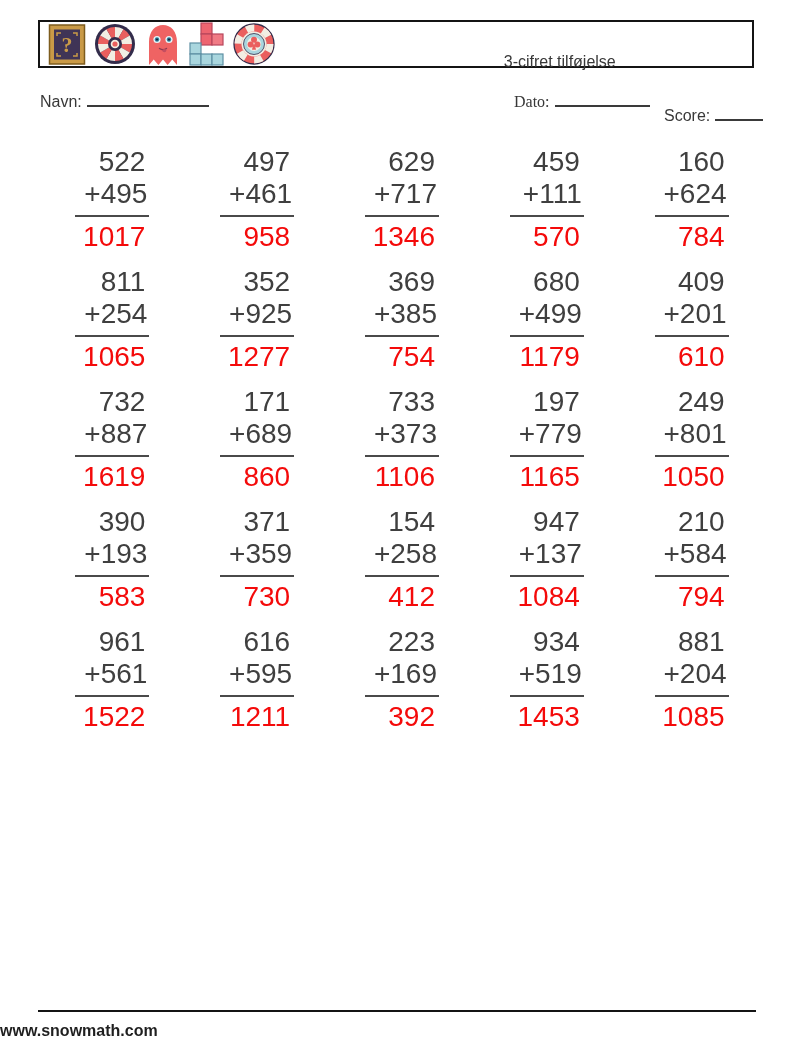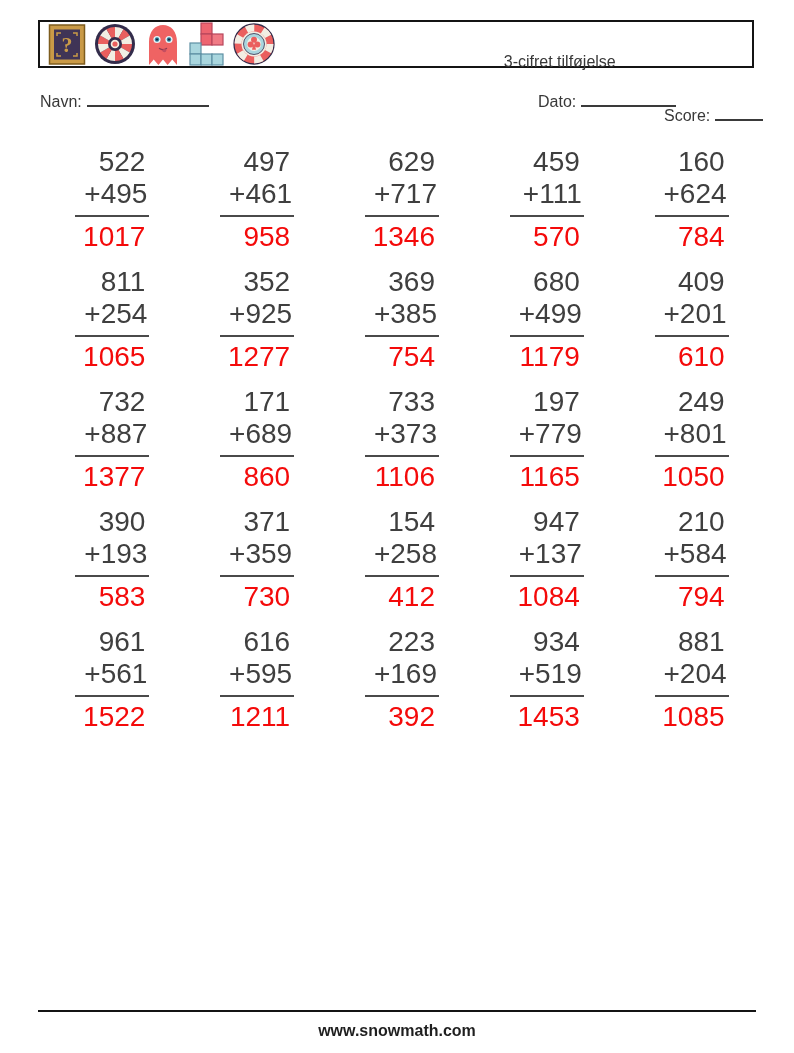--- a/index.html
+++ b/index.html
@@ -13,39 +13,39 @@
     display:flex;align-items:center;
   }
   .icons{display:flex;align-items:center;gap:7px;margin-left:8px;}
   .icon{display:block;line-height:0;}
   .title{
     position:absolute;left:73%;transform:translateX(-50%);
     font-size:16px;color:#383838;white-space:nowrap;margin-top:36px;
   }
   .fields-row{position:absolute;top:92px;left:40px;width:724px;height:22px;font-size:16px;color:#383838;}
   .field{white-space:nowrap;}
-  .field-dato{position:absolute;left:498px;top:0;}
+  .field-dato{position:absolute;left:474px;top:0;font-family:Liberation Serif, serif;}
   .field-score{position:absolute;left:624px;top:2px;margin-top:12px;}
   .blank{display:inline-block;border-bottom:2px solid #3a3a3a;height:13px;margin-left:5px;vertical-align:baseline;}
   .blank-name{width:122px;}
   .blank-dato{width:95px;}
   .blank-score{width:48px;}
   .grid{
     position:absolute;top:146px;left:40px;width:724px;
     display:grid;grid-template-columns:repeat(5,1fr);
     row-gap:13px;justify-items:center;
   }
   .problem{font-size:28px;line-height:32px;text-align:right;min-width:74px;color:#3f3f3f;}
   .p-top,.p-answer{padding-right:4px;}
   .p-addend{padding:0 2px 0 4px;}
   .sum-line{border-top:2px solid #4a4a4a;margin:5px 0 4px 0;}
   .p-answer{color:var(--answer-red,#f40a0a);}
   .footer-line{position:absolute;left:38px;right:38px;top:1010px;border-top:2px solid #141414;}
   .website{
-    position:absolute;top:1022px;left:0;width:100%;text-align:center;
+    position:absolute;top:1022px;left:0;width:100%;text-align:left;
     font-weight:bold;font-size:16px;color:#1f1f1f;
   }
 </style>
 </head>
 <body>
 
 <div>
 
   <header class="header-box">
     <div class="icons">
@@ -196,21 +196,21 @@
       <div class="p-top">409</div>
       <div class="p-addend">+201</div>
       <div class="sum-line"></div>
       <div class="p-answer">610</div>
     </div>
 
     <div class="problem">
       <div class="p-top">732</div>
       <div class="p-addend">+887</div>
       <div class="sum-line"></div>
-      <div class="p-answer">1377</div>
+      <div class="p-answer">1619</div>
     </div>
 
     <div class="problem">
       <div class="p-top">171</div>
       <div class="p-addend">+689</div>
       <div class="sum-line"></div>
       <div class="p-answer">860</div>
     </div>
 
     <div class="problem">

